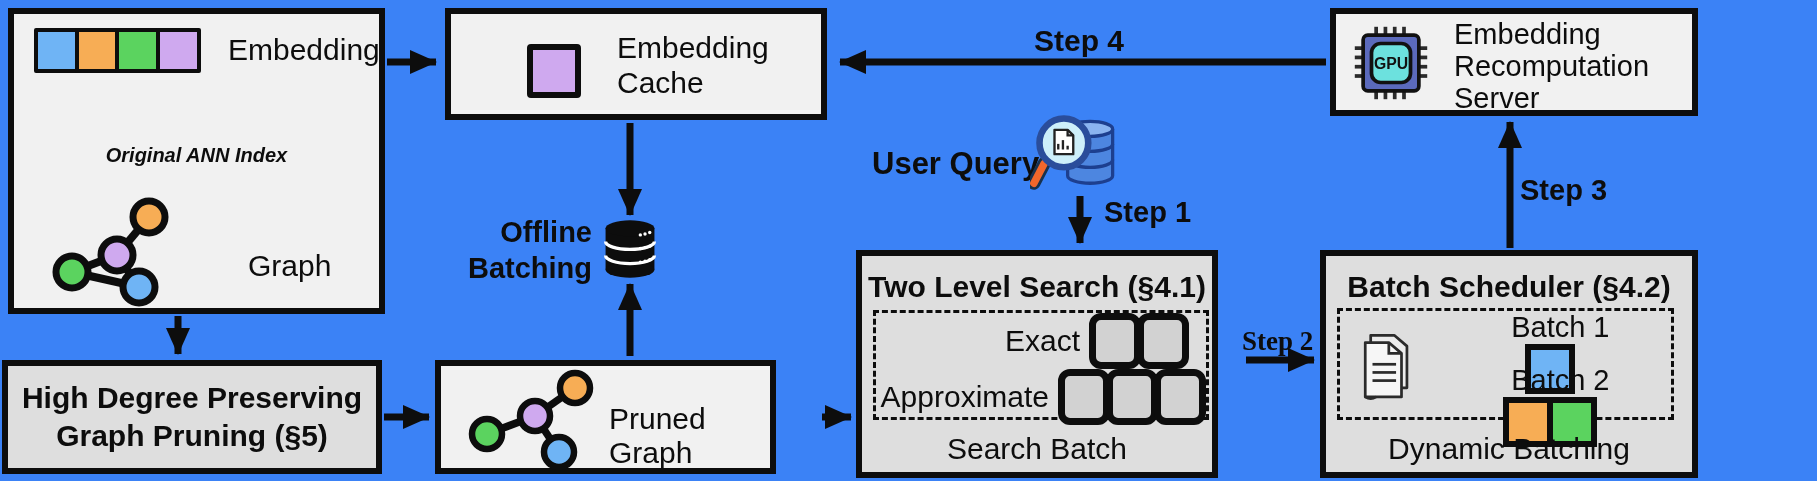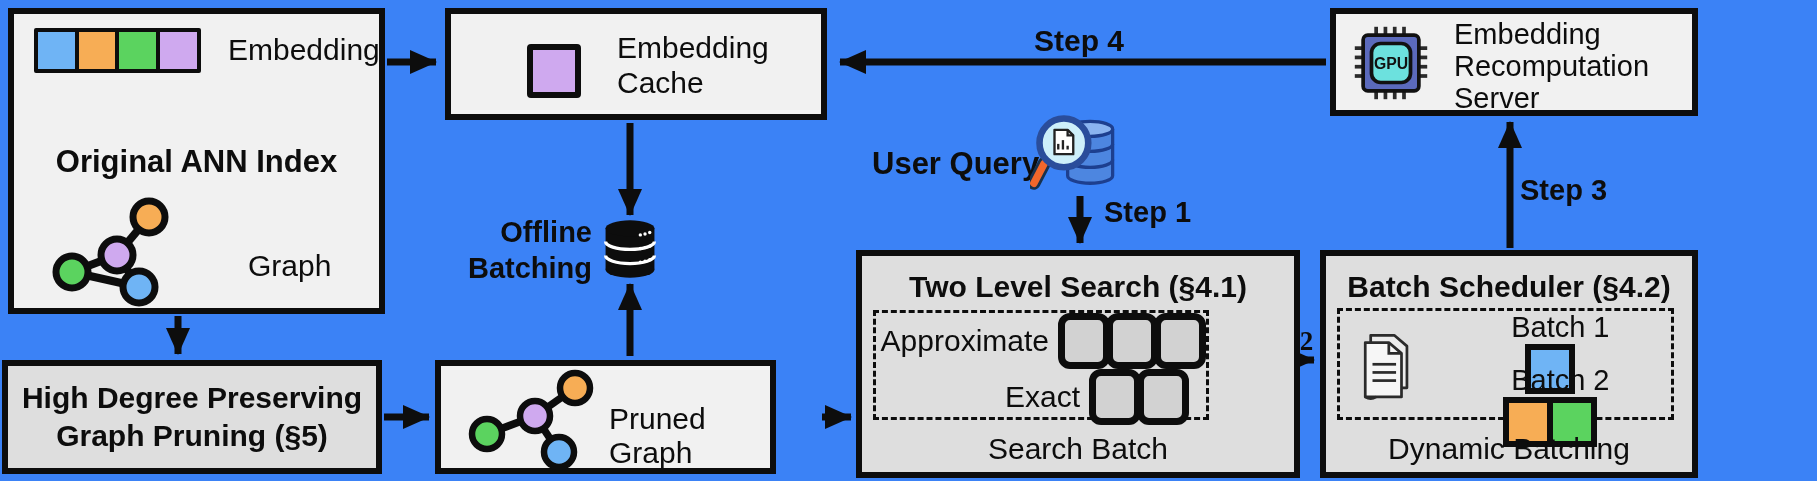--- a/index.html
+++ b/index.html
@@ -74,21 +74,21 @@
   </svg>
 
   <div class="box" style="left:8px;top:8px;width:377px;height:306px;">
     <div class="strip">
         <div class="cell" style="background: rgb(111, 180, 245);"></div>
         <div class="cell" style="background: rgb(247, 173, 85);"></div>
         <div class="cell" style="background: rgb(91, 211, 95);"></div>
         <div class="cell" style="background: rgb(207, 169, 239);"></div>
       </div>
     <div class="abs t30" style="left:214px;top:18px;">Embedding</div>
-    <div class="abs bold" style="left:0;right:0;top:130px;text-align:center;font-size:31px;">Original ANN Index</div>
+    <div class="abs bold" style="left:0;right:0;top:130px;text-align:center;font-size:20px;font-style:italic;">Original ANN Index</div>
     <svg class="abs" style="left:36px;top:182px;" width="195" height="116" viewBox="0 0 195 116">
       <g stroke="#0d0d0d" stroke-width="8">
         <line x1="22" y1="76" x2="67" y2="59"></line>
         <line x1="67" y1="59" x2="99" y2="21"></line>
         <line x1="22" y1="76" x2="89" y2="91"></line>
         <line x1="67" y1="59" x2="89" y2="91"></line>
       </g>
       <g stroke="#0d0d0d" stroke-width="7">
         <circle cx="99" cy="21" r="16" style="fill:var(--orange)"></circle>
         <circle cx="67" cy="59" r="16" style="fill:var(--purple)"></circle>
@@ -180,34 +180,34 @@
       <line x1="35" y1="40" x2="35" y2="30" stroke="#222" stroke-width="2.5"></line>
       <line x1="40" y1="40" x2="40" y2="36" stroke="#222" stroke-width="2.5"></line>
     </g>
   </svg>
 
   <div class="steplabel" style="left:1104px;top:196px;">Step 1</div>
   <div class="steplabel" style="left:1242px;top:326px;font-size:27px;font-family:Liberation Serif, serif;">Step 2</div>
   <div class="steplabel" style="left:1520px;top:174px;">Step 3</div>
   <div class="steplabel" style="left:1034px;top:24px;font-size:30px;">Step 4</div>
 
-  <div class="box gray" style="left:856px;top:250px;width:444px;height:228px;">
+  <div class="box gray" style="left:856px;top:250px;width:362px;height:228px;">
     <div class="boxtitle">Two Level Search (§4.1)</div>
     <div class="dashed tl-dash">
       <div class="qrow">
+        <div class="qlabel">Exact</div>
+        <div class="qsquares">
+            <div class="qsq"></div>
+            <div class="qsq"></div>
+          </div>
+      </div>
+      <div class="qrow">
         <div class="qlabel">Approximate</div>
         <div class="qsquares">
             <div class="qsq"></div>
-            <div class="qsq"></div>
-            <div class="qsq"></div>
-          </div>
-      </div>
-      <div class="qrow">
-        <div class="qlabel">Exact</div>
-        <div class="qsquares">
             <div class="qsq"></div>
             <div class="qsq"></div>
           </div>
       </div>
     </div>
     <div class="caption">Search Batch</div>
   </div>
 
   <div class="box gray" style="left:1320px;top:250px;width:378px;height:228px;">
     <div class="boxtitle">Batch Scheduler (§4.2)</div>

